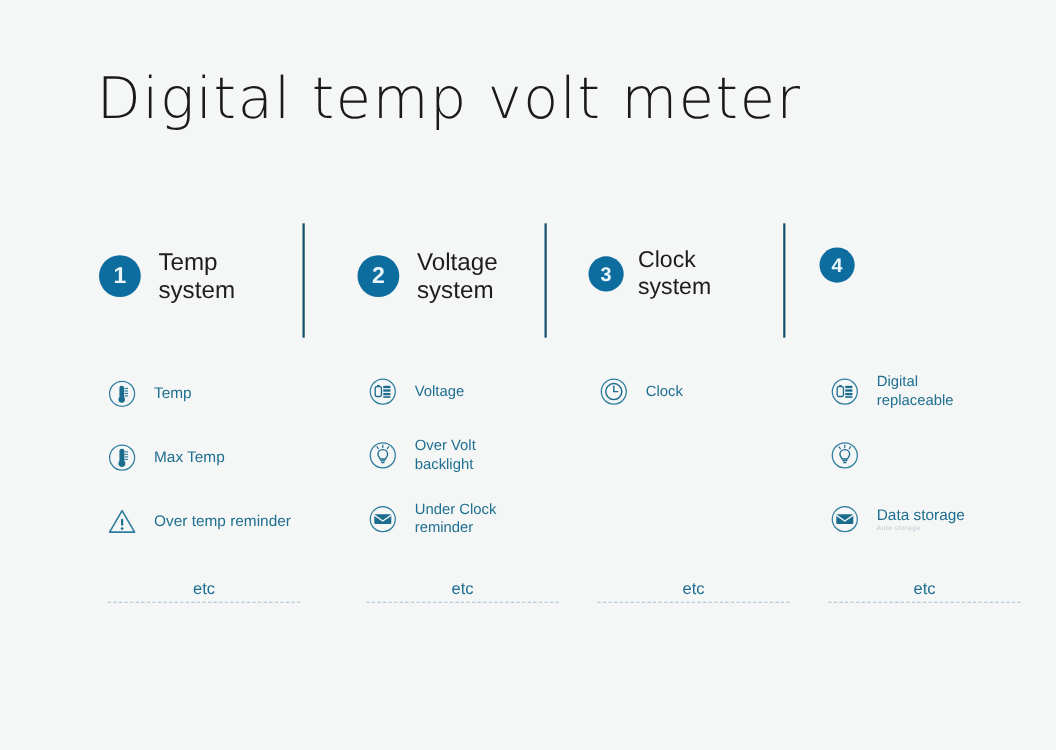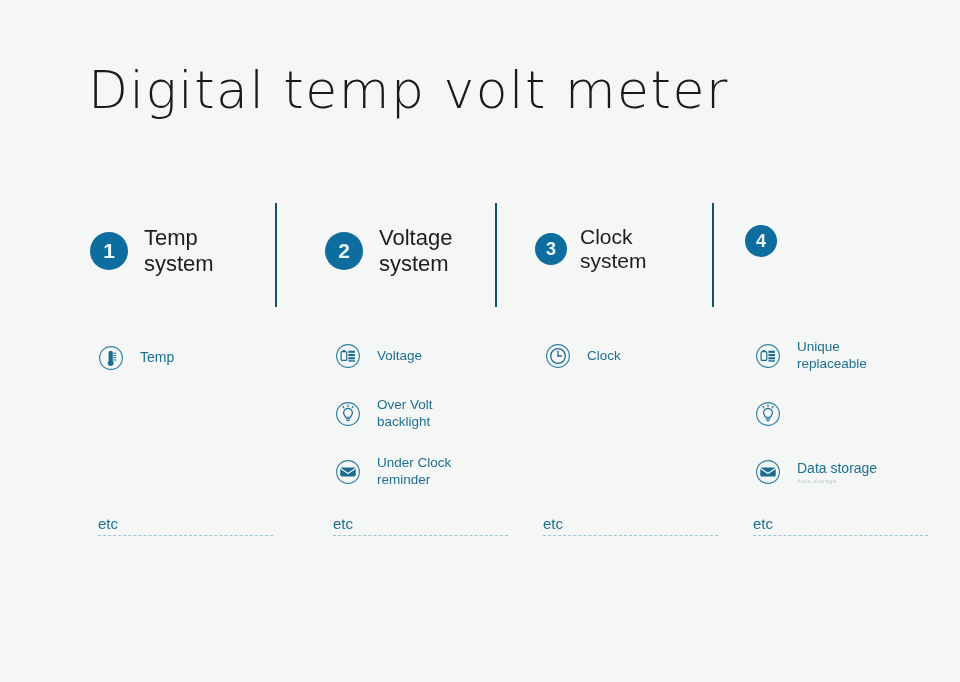--- a/index.html
+++ b/index.html
@@ -153,24 +153,24 @@
     margin-top: 1px;
   }
 
   
   .col-0 .feature .flabel { font-size: 14px; }
   .col-0 .feature { height: 46px; margin-bottom: 12px; }
 
   
   .etc-wrap {
     position: absolute;
-    top: 320px;
+    top: 332px;
     left: 8px;
     width: 175px;
-    text-align: left;
+    text-align: center;
   }
   .etc {
     color: #1e6f91;
     font-family: "Liberation Sans", sans-serif;
     font-size: 15px;
     display: block;
     margin-bottom: 3px;
   }
   .etc-line {
     width: 100%;
@@ -208,21 +208,41 @@
             <rect x="13" y="7" width="5.2" height="14" rx="2.6" fill="#1c6c8e"></rect>
             <circle cx="15.6" cy="22.3" r="3.6" fill="#1c6c8e"></circle>
             <rect x="18.6" y="9.4" width="4" height="1.3" fill="#2d7e9e"></rect>
             <rect x="18.6" y="12.2" width="4" height="1.3" fill="#2d7e9e"></rect>
             <rect x="18.6" y="15" width="4" height="1.3" fill="#2d7e9e"></rect>
             <rect x="18.6" y="17.8" width="4" height="1.3" fill="#2d7e9e"></rect>
           </svg>
           <div class="flabel">Temp</div>
         </div>
 
-
+        <div class="feature">
+          <svg class="ficon" viewBox="0 0 32 32">
+            <circle cx="16" cy="16" r="14" fill="none" stroke="#2d7e9e" stroke-width="1.4"></circle>
+            <rect x="13" y="6" width="5.6" height="15" rx="2.8" fill="#1c6c8e"></rect>
+            <circle cx="15.8" cy="22.6" r="3.8" fill="#1c6c8e"></circle>
+            <rect x="19" y="9" width="3.6" height="1.2" fill="#2d7e9e"></rect>
+            <rect x="19" y="11.8" width="3.6" height="1.2" fill="#2d7e9e"></rect>
+            <rect x="19" y="14.6" width="3.6" height="1.2" fill="#2d7e9e"></rect>
+            <rect x="19" y="17.4" width="3.6" height="1.2" fill="#2d7e9e"></rect>
+          </svg>
+          <div class="flabel">Max Temp</div>
+        </div>
+
+        <div class="feature">
+          <svg class="ficon" viewBox="0 0 32 32">
+            <path d="M16 4 L30 28 L2 28 Z" fill="none" stroke="#2d7e9e" stroke-width="1.8" stroke-linejoin="round"></path>
+            <rect x="14.8" y="13" width="2.4" height="8" rx="1.2" fill="#1c6c8e"></rect>
+            <circle cx="16" cy="24" r="1.5" fill="#1c6c8e"></circle>
+          </svg>
+          <div class="flabel">Over temp reminder</div>
+        </div>
 
       </div>
 
       <div class="etc-wrap">
         <span class="etc">etc</span>
         <div class="etc-line"></div>
       </div>
     </div>
 
     <div class="column col-1">
@@ -316,21 +336,21 @@
         <div class="feature">
           <svg class="ficon" viewBox="0 0 32 32">
             <circle cx="16" cy="16" r="14" fill="none" stroke="#2d7e9e" stroke-width="1.4"></circle>
             <rect x="7.5" y="10.5" width="7" height="11" rx="1.6" fill="none" stroke="#1c6c8e" stroke-width="1.5"></rect>
             <rect x="9.6" y="8.6" width="2.8" height="2" fill="#1c6c8e"></rect>
             <rect x="16.5" y="9.5" width="8" height="2.6" fill="#1c6c8e"></rect>
             <rect x="16.5" y="13.5" width="8" height="2.6" fill="#1c6c8e"></rect>
             <rect x="16.5" y="17.5" width="8" height="2.6" fill="#1c6c8e"></rect>
             <rect x="16.5" y="21.2" width="8" height="1.8" fill="#1c6c8e"></rect>
           </svg>
-          <div class="flabel">Unique
+          <div class="flabel">Digital
 replaceable</div>
         </div>
 
         <div class="feature">
           <svg class="ficon" viewBox="0 0 32 32">
             <circle cx="16" cy="16" r="14" fill="none" stroke="#2d7e9e" stroke-width="1.4"></circle>
             <path d="M16 9.5 C12.6 9.5 10.6 12 10.6 14.6 C10.6 17 12.4 18.4 13 20 L19 20 C19.6 18.4 21.4 17 21.4 14.6 C21.4 12 19.4 9.5 16 9.5 Z" fill="none" stroke="#1c6c8e" stroke-width="1.5"></path>
             <rect x="13.3" y="21.2" width="5.4" height="1.5" fill="#1c6c8e"></rect>
             <rect x="14.2" y="23.4" width="3.6" height="1.4" fill="#1c6c8e"></rect>
             <line x1="16" y1="4.5" x2="16" y2="7.3" stroke="#1c6c8e" stroke-width="1.3" stroke-linecap="round"></line>

